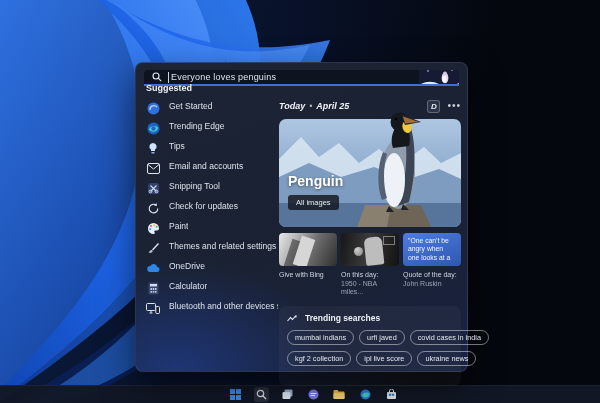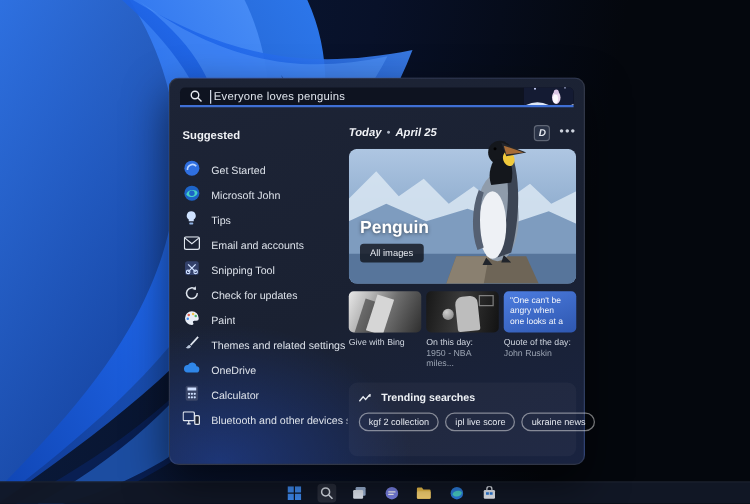--- a/index.html
+++ b/index.html
@@ -30,23 +30,23 @@
     box-shadow:0 14px 34px rgba(0,0,0,.55); color:#e8ebf1; }
 
   .searchbox { position:absolute; left:8px; right:8px; top:7px; height:16px;
     background:#0e1320; border-radius:4px 4px 0 0; border-bottom:2px solid #3f6fd4;
     display:flex; align-items:center; padding:0 0 0 8px; overflow:hidden; }
   .searchbox .query { flex:1; font-size:9px; color:#dfe4ec; letter-spacing:.2px;
     border-left:1px solid #cfd6e2; padding-left:2px; line-height:11px; height:11px; }
   .search-deco { width:40px; height:24px; flex:0 0 auto; }
 
   
-  .col-left { position:absolute; left:10px; top:40px; width:132px; }
+  .col-left { position:absolute; left:10px; top:20px; width:132px; }
   .sec-title { font-size:9px; font-weight:bold; color:#f0f2f6; margin-bottom:8px; }
-  .sg-item { display:flex; align-items:flex-end; gap:9px; height:20px; cursor:default; }
+  .sg-item { display:flex; align-items:flex-start; gap:9px; height:20px; cursor:default; }
   .sg-item .ic { width:14px; height:14px; flex:0 0 autor; display:flex; align-items:center; justify-content:center; }
   .sg-item .lbl { font-size:8.5px; color:#dde2ea; white-space:nowrap; overflow:hidden; }
 
   
   .col-right { position:absolute; left:143px; top:36px; width:182px; }
   .today-row { display:flex; align-items:center; height:14px; margin-bottom:6px;font-style:italic; }
   .today-title { font-size:9px; font-weight:bold; color:#f0f2f6; }
   .today-sep { font-size:9px; color:#aeb6c4; margin:0 4px; }
   .today-date { font-size:9px; font-weight:bold; color:#f0f2f6; }
   .today-right { margin-left:auto; display:flex; align-items:center; gap:7px; }
@@ -210,21 +210,21 @@
         <span class="lbl">Get Started</span>
       </div>
       <div class="sg-item">
         <span class="ic">
             <svg width="13" height="13" viewBox="0 0 13 13">
               <circle cx="6.5" cy="6.5" r="6" fill="#1d64c8"></circle>
               <path d="M2 7.5 C 3 3.5, 9.5 3, 11 6 C 10.5 10, 4.5 11, 2 7.5 Z" fill="#46d1c5"></path>
               <circle cx="6.5" cy="6.5" r="2.2" fill="#1d64c8"></circle>
             </svg>
           </span>
-        <span class="lbl">Microsoft John</span>
+        <span class="lbl">Trending Edge</span>
       </div>
       <div class="sg-item">
         <span class="ic">
             <svg width="12" height="13" viewBox="0 0 12 13">
               <path d="M6 1 a3.6 3.6 0 0 1 2 6.6 l0 1.4 h-4 l0 -1.4 A3.6 3.6 0 0 1 6 1 Z" fill="#cfe2ff"></path>
               <rect x="4.4" y="10" width="3.2" height="1.6" rx="0.6" fill="#8fb0e0"></rect>
             </svg>
           </span>
         <span class="lbl">Tips</span>
       </div>
@@ -386,20 +386,25 @@
       </div>
 
       <div class="trending">
         <div class="tr-head">
           <svg width="10" height="8" viewBox="0 0 10 8">
               <path d="M0.5 7 L3.5 3.5 L5.5 5.5 L9 1.5" fill="none" stroke="#e8ecf2" stroke-width="1.1"></path>
               <path d="M9.5 1 l0 2.4 -2.4 -0.1 Z" fill="#e8ecf2"></path>
             </svg>
           <span class="tr-title">Trending searches</span>
         </div>
+        <div class="pill-row">
+          <span class="pill">mumbai indians</span>
+          <span class="pill">urfi javed</span>
+          <span class="pill">covid cases in india</span>
+        </div>
         <div class="pill-row" style="margin-bottom:12px;">
           <span class="pill">kgf 2 collection</span>
           <span class="pill">ipl live score</span>
           <span class="pill">ukraine news</span>
         </div>
       </div>
     </div>
   </div>
 </div>
 

